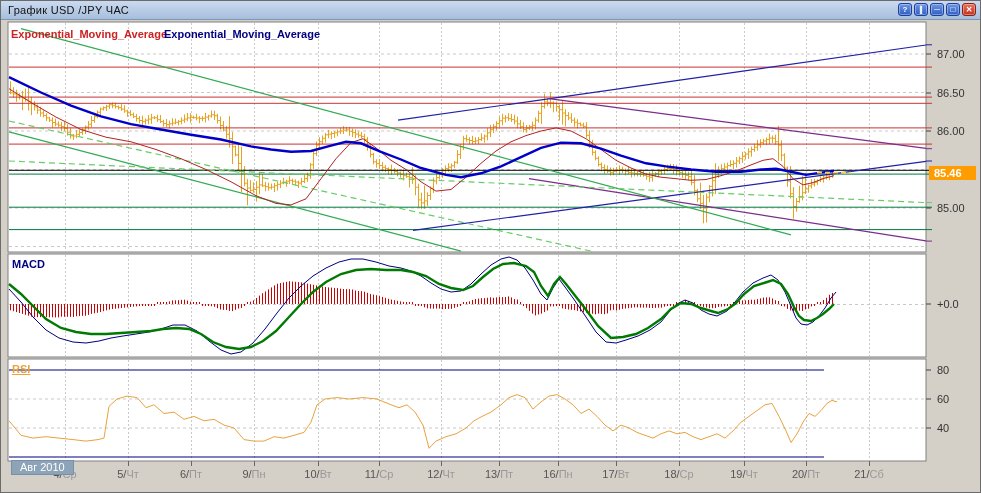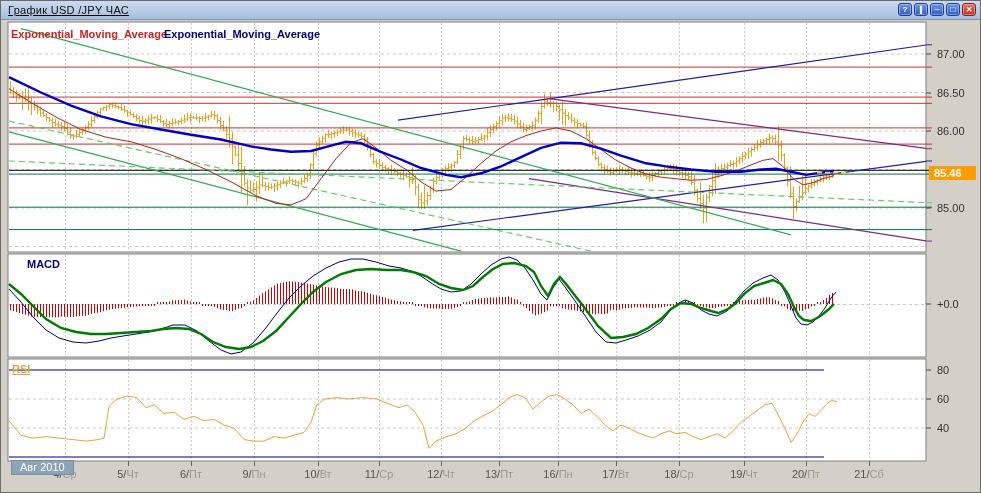--- a/index.html
+++ b/index.html
@@ -7,21 +7,21 @@
     position:relative;width:981px;height:493px;
     background:#D4D0C8;
     border:1px solid #6b6b6b;box-sizing:border-box;
     font-family:"Liberation Sans","DejaVu Sans",sans-serif;
     font-size:11px;overflow:hidden;
   }
   .titlebar{
     position:absolute;left:0;top:0;right:0;height:18px;
     background:linear-gradient(#CBDAF0,#A7BFDC);
     border-bottom:1px solid #7E96B4;
-    display:flex;align-items:center;z-index:10;text-decoration:underline;
+    display:flex;align-items:center;z-index:10;
   }
   .titlebar .title{padding-left:7px;color:#111;font-size:11px;letter-spacing:.3px;}
   .winbtns{position:absolute;right:4px;top:2px;display:flex;gap:2px;}
   .wbtn{
     width:14px;height:13px;border-radius:3px;
     background:linear-gradient(#6E96E0,#2F5FC4);
     border:1px solid #1C3F9E;
     color:#fff;font-size:8px;font-weight:bold;line-height:11px;text-align:center;
     cursor:default;box-shadow:inset 0 0 0 1px rgba(255,255,255,.35);
     padding:0;
@@ -190,16 +190,16 @@
         <button class="wbtn">?</button>
         <button class="wbtn">∥</button>
         <button class="wbtn">─</button>
         <button class="wbtn">□</button>
         <button class="wbtn close">✕</button>
       </div>
   </div>
 
   <div class="ind-label" style="left:10px;top:27px;color:#CC2222;">Exponential_Moving_Average</div>
   <div class="ind-label" style="left:163px;top:27px;color:#000080;">Exponential_Moving_Average</div>
-  <div class="ind-label" style="left:26px;top:257px;color:#000080;">MACD</div>
+  <div class="ind-label" style="left:11px;top:257px;color:#000080;">MACD</div>
   <div class="ind-label" style="left:11px;top:362px;color:#E8A33D;text-decoration:underline;">RSI</div>
   <div class="month-badge">Авг 2010</div>
 </div>
 
 </body></html>

